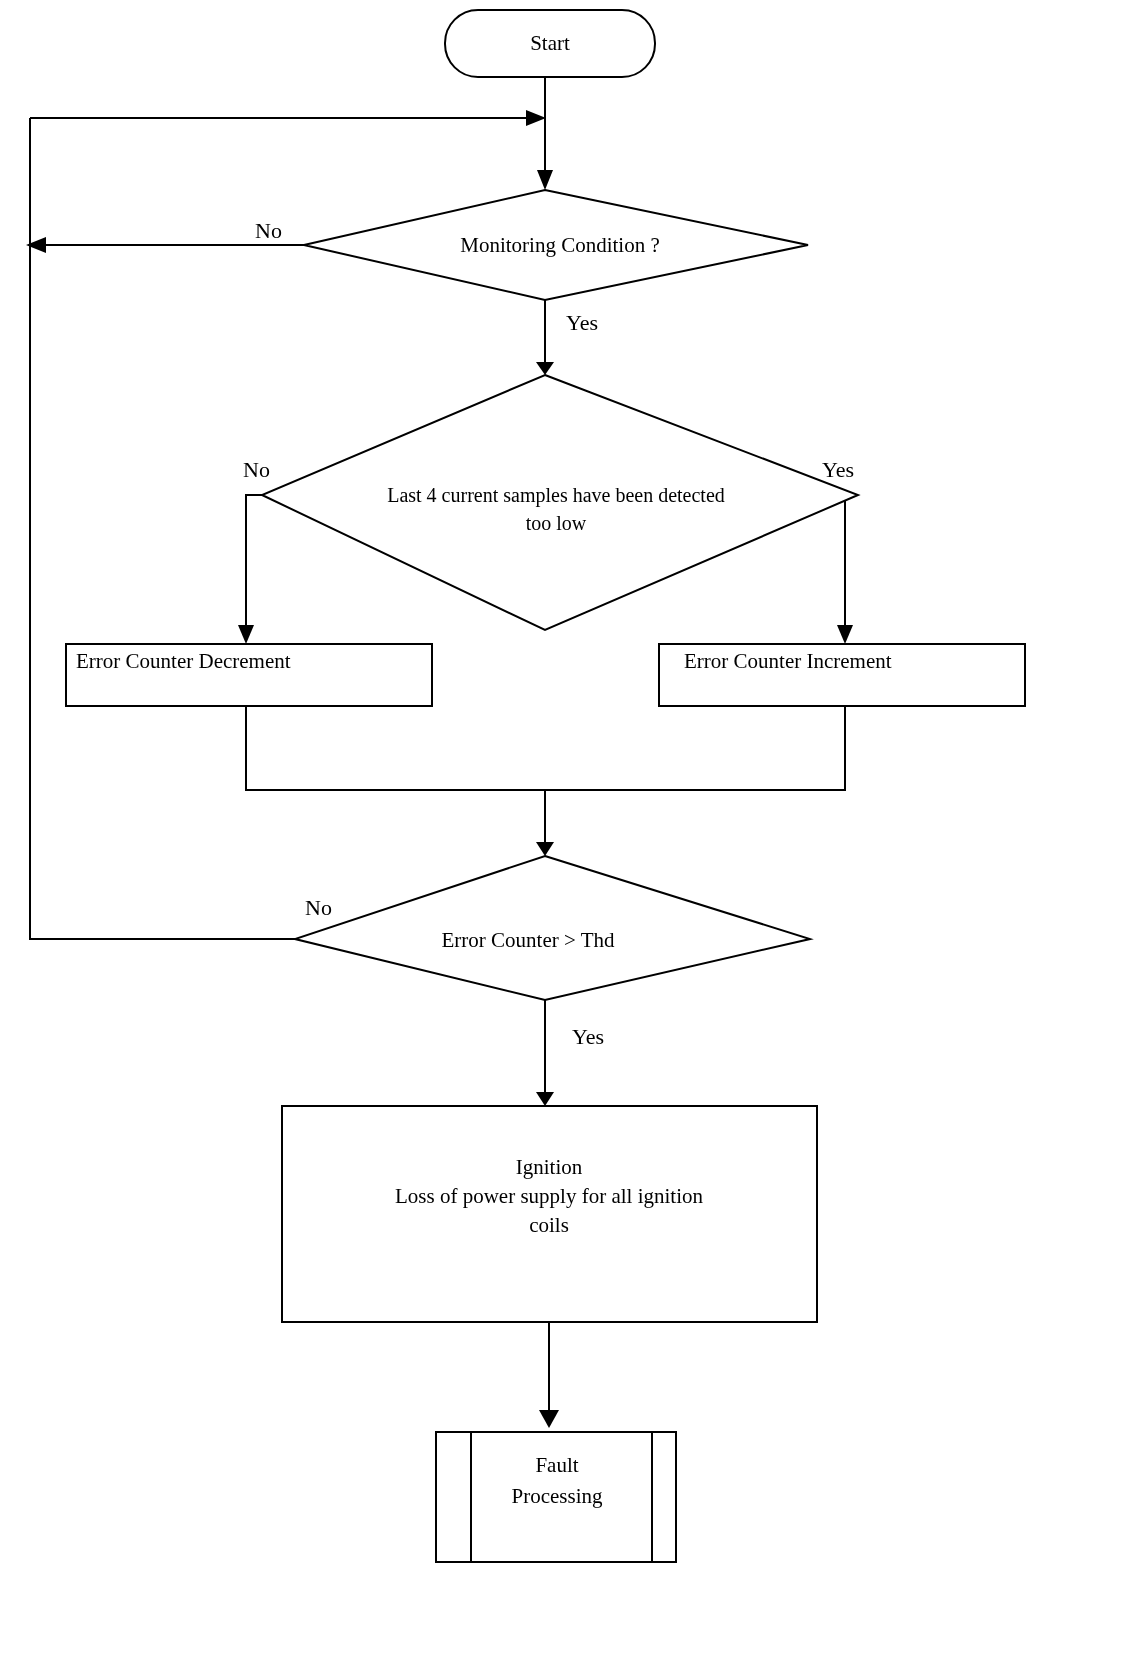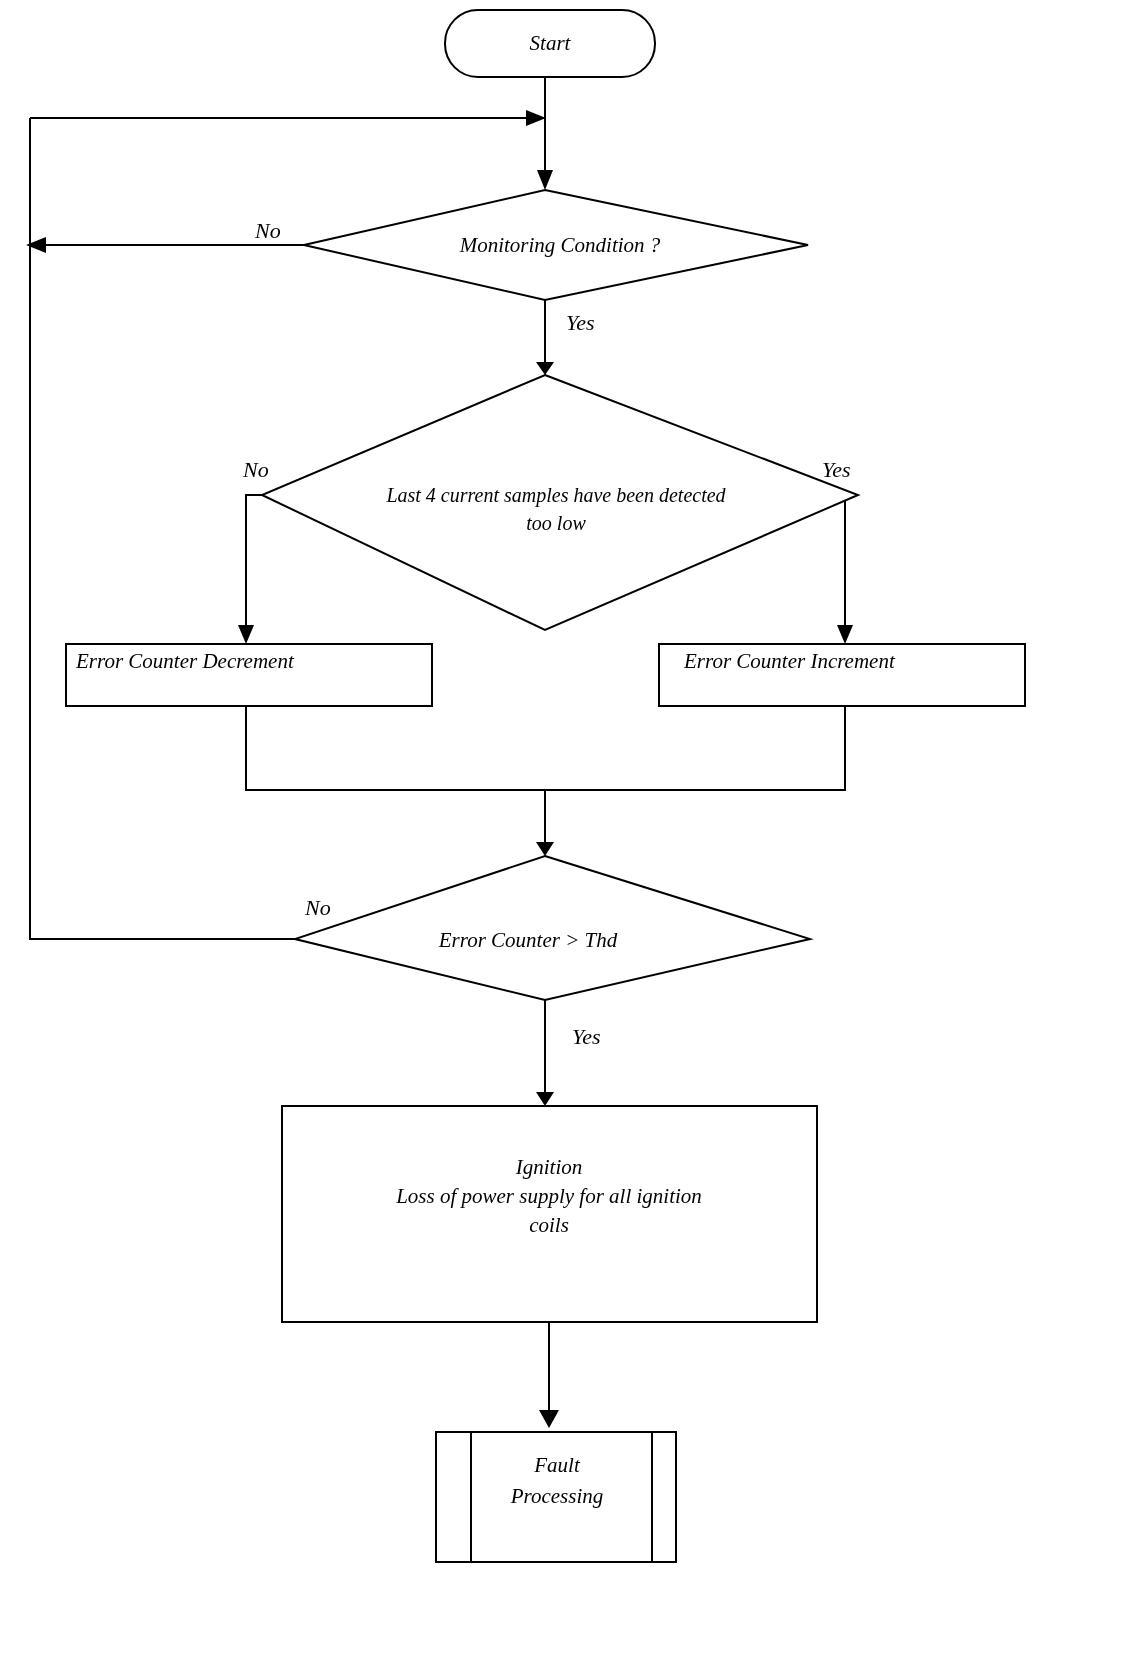--- a/index.html
+++ b/index.html
@@ -11,21 +11,20 @@
     width: 1136px;
     height: 1674px;
     font-family: "Liberation Serif", "DejaVu Serif", serif;
     overflow: hidden;
   }
   #flowchart-root {
     position: relative;
     width: 1128px;
     height: 1674px;
     background: #ffffff;
-    font-style: italic;
   }
   svg#flow {
     position: absolute;
     top: 0;
     left: 0;
     width: 1136px;
     height: 1674px;
     display: block;
   }
   .shape-line {

